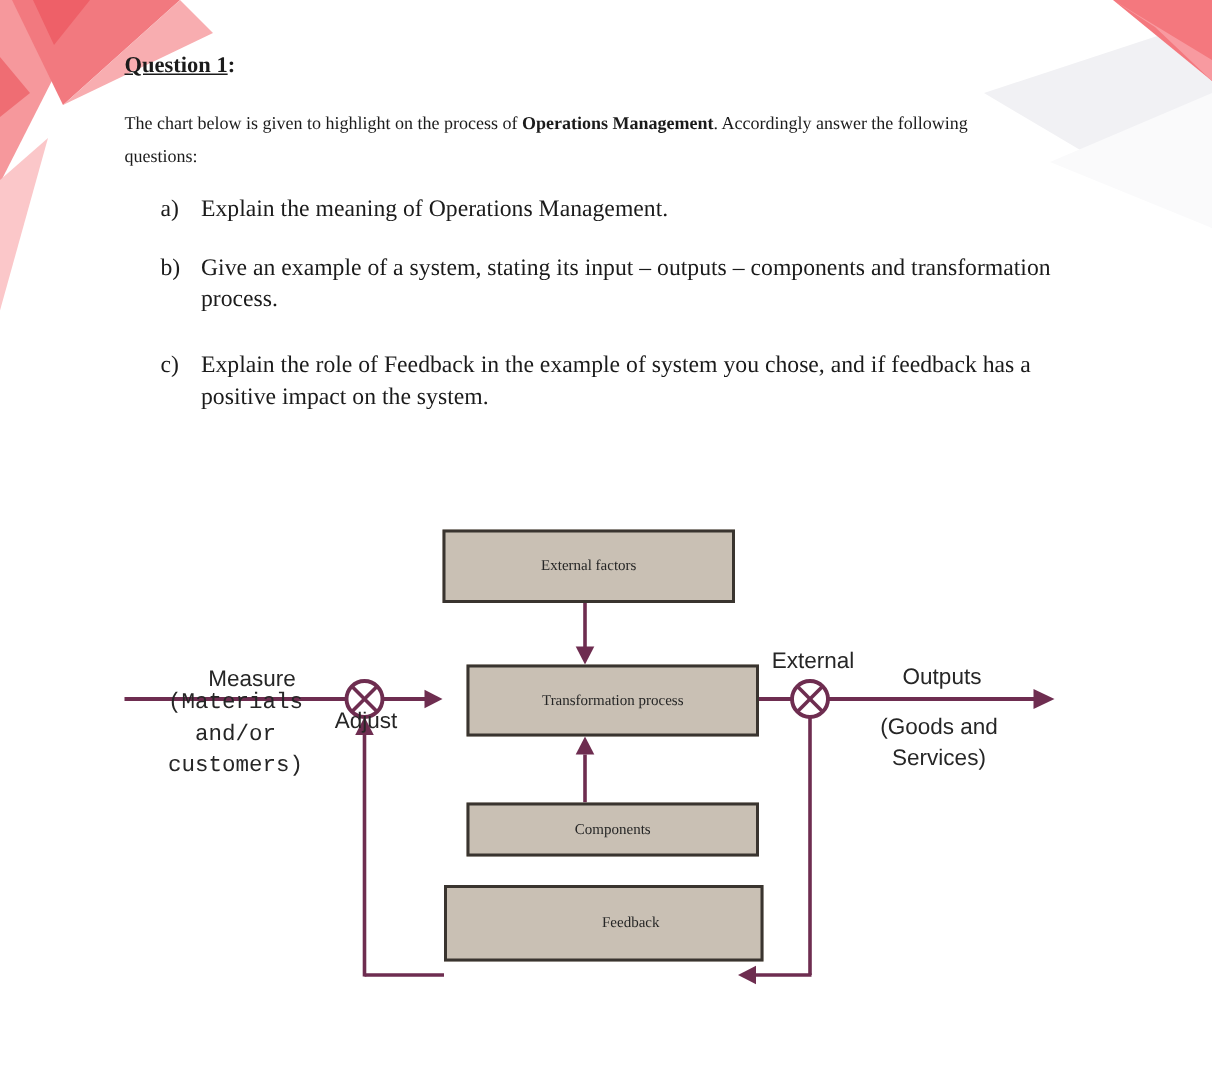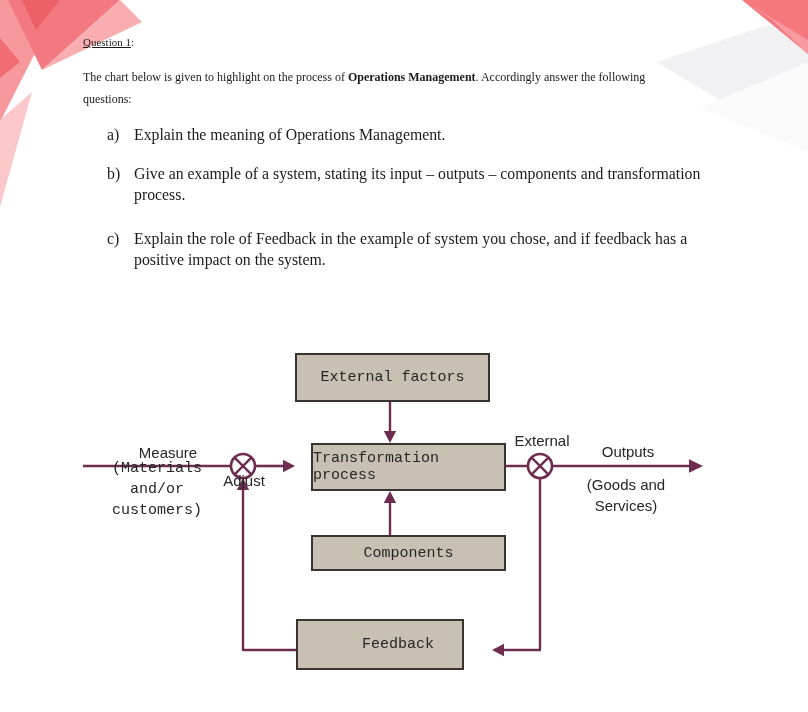--- a/index.html
+++ b/index.html
@@ -22,21 +22,21 @@
   
   .corner-svg{position:absolute;top:0;pointer-events:none;}
   #corner-left{left:0;}
   #corner-right{right:0;}
 
   
   .text-col{
     position:absolute;left:83px;top:36px;width:612px;
   }
   .q-title{
-    font-size:11px;font-weight:normal;
+    font-size:15px;font-weight:bold;
     margin-bottom:19px;
   }
   .q-title .underlined{text-decoration:underline;}
   .intro{
     font-size:12px;line-height:21.5px;
     margin-bottom:14px;width:612px;
   }
   .q-list{width:640px;}
   .q-item{
     display:flex;
@@ -54,27 +54,27 @@
   .dline{stroke:var(--line);stroke-width:2.6;fill:none;}
   .dthin{stroke:var(--line);stroke-width:2.4;fill:none;}
   .dfill{fill:var(--line);stroke:none;}
   .dcircle{fill:#ffffff;stroke:var(--line);stroke-width:2.6;}
 
   .dbox{
     position:absolute;
     background:var(--boxfill);
     border:2px solid var(--boxborder);
     display:flex;align-items:center;justify-content:center;
-    font-family:Liberation Mono, monospace;
-    font-size:15px;color:var(--labelink);
+    font-family:Liberation Serif, serif;
+    font-size:10px;color:var(--labelink);
   }
   #box-external{left:295px;top:353px;width:195px;height:49px;}
   #box-transform{left:311px;top:443px;width:195px;height:48px;}
   #box-components{left:311px;top:535px;width:195px;height:36px;}
-  #box-feedback{left:296px;top:619px;width:168px;height:51px;padding-left:36px;}
+  #box-feedback{left:296px;top:590px;width:213px;height:51px;padding-left:36px;}
 
   .dlabel{
     position:absolute;
     font-family:"Liberation Sans", sans-serif;
     font-size:15px;color:var(--labelink);
     text-align:center;line-height:21px;
   }
   #lbl-inputs{left:128px;top:442px;width:80px;}
   #lbl-adjust{left:214px;top:430px;width:60px;margin-top:40px;}
   #lbl-measure{left:505px;top:430px;width:74px;}

